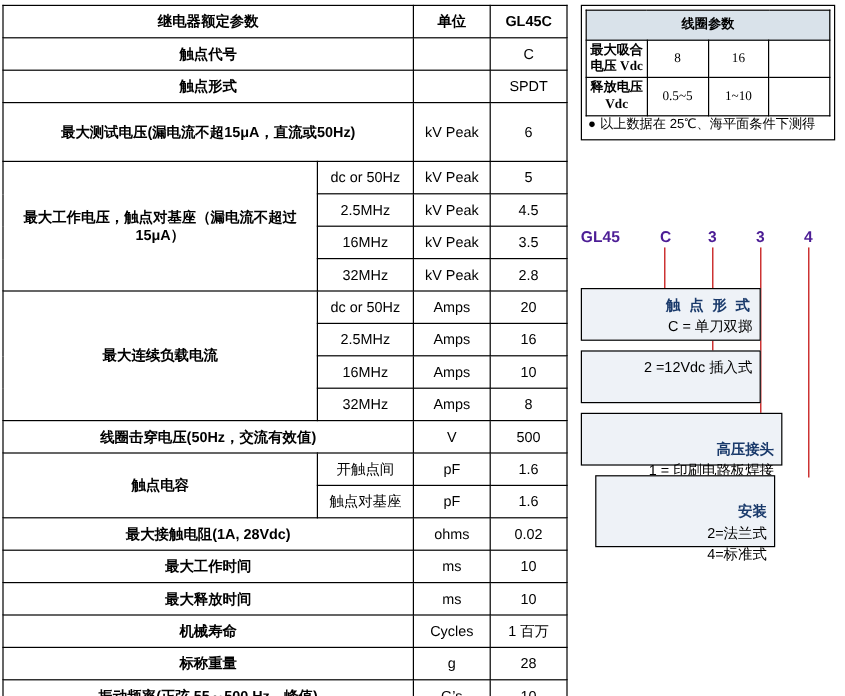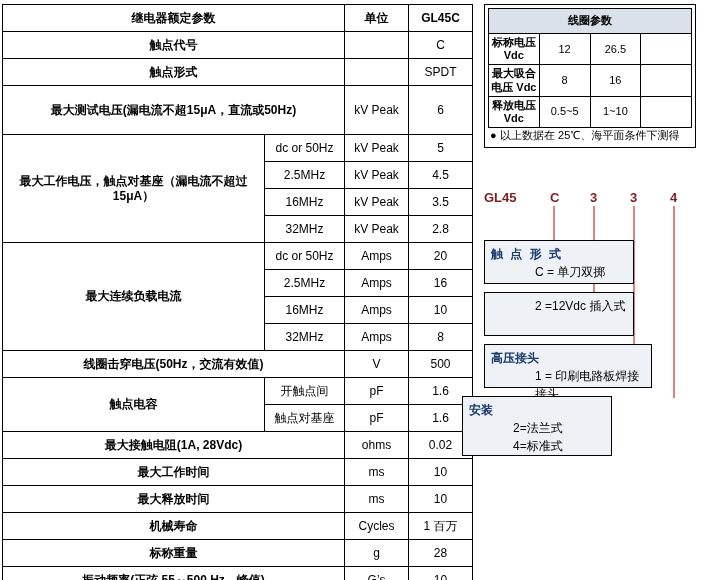--- a/index.html
+++ b/index.html
@@ -59,20 +59,21 @@
     width: 212px;
     border: 1px solid #000000;
     background: #ffffff;
     padding: 3px;
     box-sizing: border-box;
   }
   .coil-table {
     border-collapse: collapse;
     table-layout: fixed;
     width: 100%;
+    font-family: Liberation Serif, serif;
   }
   .coil-table td {
     border: 1px solid #000000;
     text-align: center;
     vertical-align: middle;
     font-size: 11px;
     padding: 2px 2px;
     height: 20px;
     line-height: 1.2;
   }
@@ -102,21 +103,21 @@
   
   .pn-row {
     position: absolute;
     left: 484px;
     top: 190px;
     width: 212px;
     height: 20px;
   }
   .pn-item {
     position: absolute;
-    color: #7f1d1d;
+    color: #4c1d95;
     font-weight: bold;
     font-size: 13px;
   }
 
   
   .pn-lines {
     position: absolute;
     left: 484px;
     top: 206px;
     width: 215px;
@@ -125,39 +126,41 @@
 
   
   .callout {
     position: absolute;
     border: 1px solid #000000;
     background: #eef2f7;
     box-sizing: border-box;
     padding: 4px 6px;
     font-size: 12px;
     line-height: 1.5;
+    text-align: right;
   }
   .callout .ttl {
     font-weight: bold;
     color: #1a3a6b;
     letter-spacing: 2px;
   }
   .callout .ttl2 {
     font-weight: bold;
     color: #1a3a6b;
+    margin-top: 16px;
   }
   .callout .ln {
     color: #000000;
     margin-left: 44px;
   }
 
   .cb1 { left: 484px; top: 240px; width: 150px; height: 44px; }
   .cb2 { left: 484px; top: 292px; width: 150px; height: 44px; }
   .cb3 { left: 484px; top: 344px; width: 168px; height: 44px; }
-  .cb4 { left: 462px; top: 396px; width: 150px; height: 60px; }
+  .cb4 { left: 496px; top: 396px; width: 150px; height: 60px; }
 
   
   .footnote {
     position: absolute;
     left: 484px;
     top: 500px;
     width: 214px;
     font-size: 12px;
     line-height: 1.55;
     text-align: left;
@@ -294,26 +297,20 @@
       </tr>
 
     </tbody>
   </table>
 
   <div class="coil-box">
     <table class="coil-table">
       <tbody>
         <tr>
           <td class="coil-head" colspan="4">线圈参数</td>
-        </tr>
-        <tr>
-          <td class="coil-name">标称电压 Vdc</td>
-          <td class="coil-v">12</td>
-          <td class="coil-v">26.5</td>
-          <td class="coil-v"></td>
         </tr>
         <tr>
           <td class="coil-name">最大吸合电压 Vdc</td>
           <td class="coil-v">8</td>
           <td class="coil-v">16</td>
           <td class="coil-v"></td>
         </tr>
         <tr>
           <td class="coil-name">释放电压 Vdc</td>
           <td class="coil-v">0.5~5</td>

